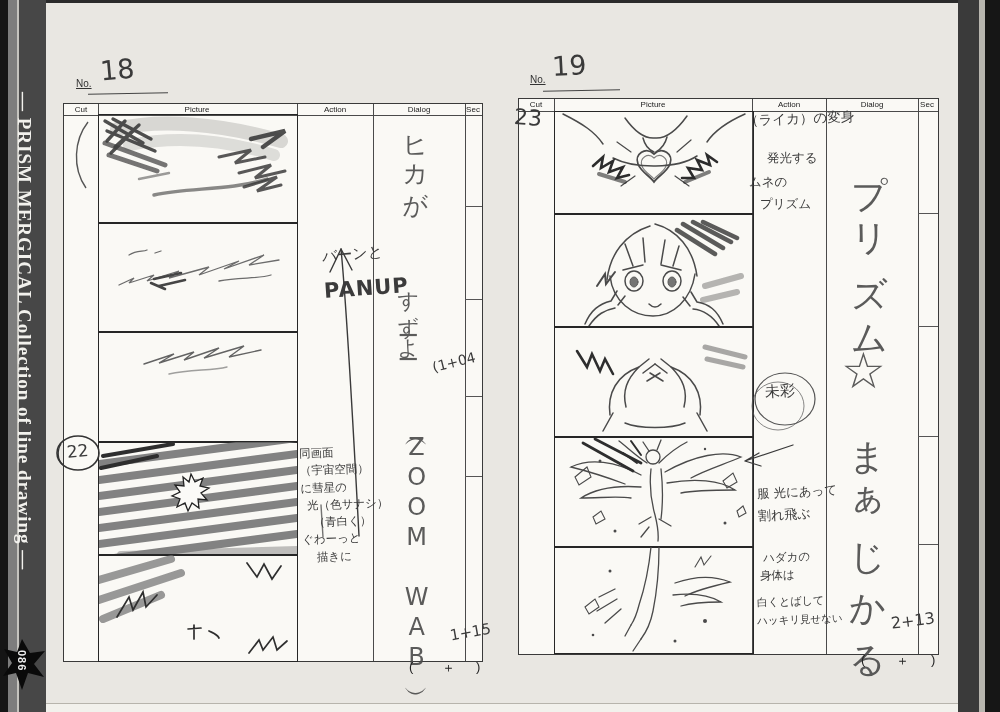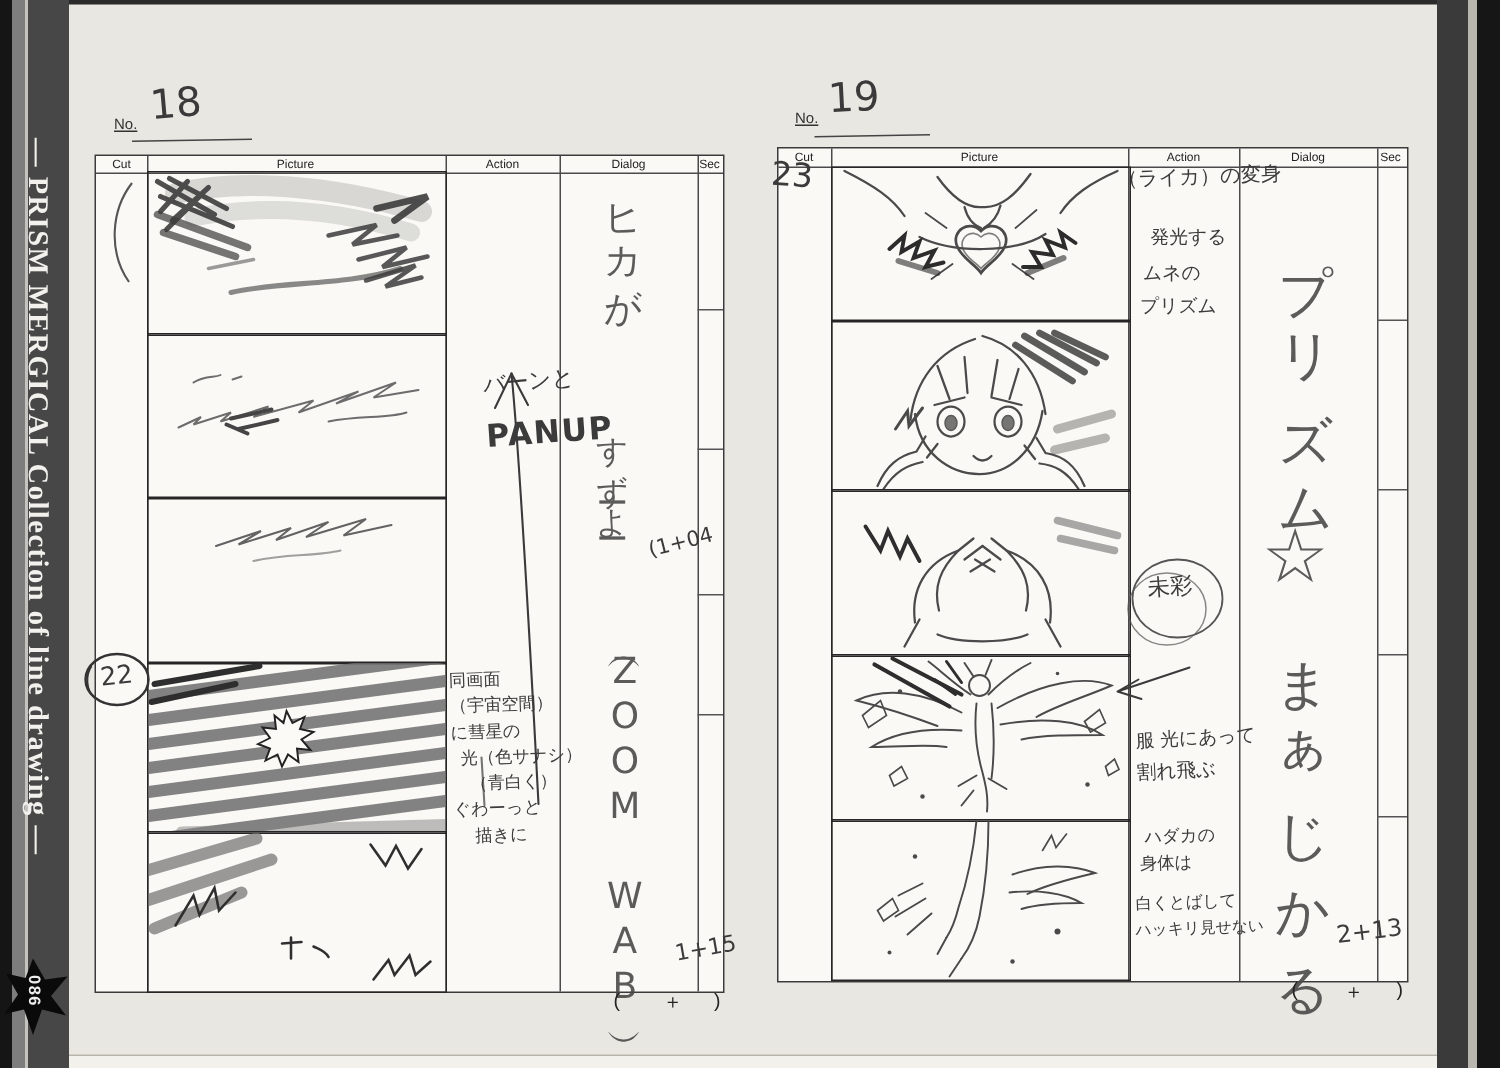--- a/index.html
+++ b/index.html
@@ -317,21 +317,21 @@
         <circle cx="150" cy="74" r="2"></circle>
           <circle cx="55" cy="24" r="1.5"></circle>
           <circle cx="120" cy="94" r="1.5"></circle>
           <circle cx="38" cy="88" r="1.3"></circle>
       </g>
     </svg>
   </div>
 
   <span class="hw" style="left:226px;top:12px;font-size:13.5px;transform:rotate(-2deg);">（ライカ）の変身</span>
   <span class="hw" style="left:248px;top:52px;font-size:12.5px;">発光する</span>
-  <span class="hw" style="left:243px;top:76px;font-size:12.5px;">ムネの</span>
+  <span class="hw" style="left:230px;top:76px;font-size:12.5px;">ムネの</span>
   <span class="hw" style="left:241px;top:98px;font-size:12.5px;">プリズム</span>
 
   <div style="position:absolute;left:230px;top:272px;width:68px;height:62px;">
     <svg class="overlay" style="left:0;top:0;" width="68" height="62">
       <ellipse cx="36" cy="28" rx="30" ry="26" stroke="#555" stroke-width="1.2" fill="none"></ellipse>
       <ellipse cx="29" cy="35" rx="26" ry="24" stroke="#555" stroke-width="1" fill="none" opacity=".7"></ellipse>
     </svg>
     <span class="hw" style="left:16px;top:12px;font-size:15px;transform:rotate(-4deg);">未彩</span>
   </div>
 

